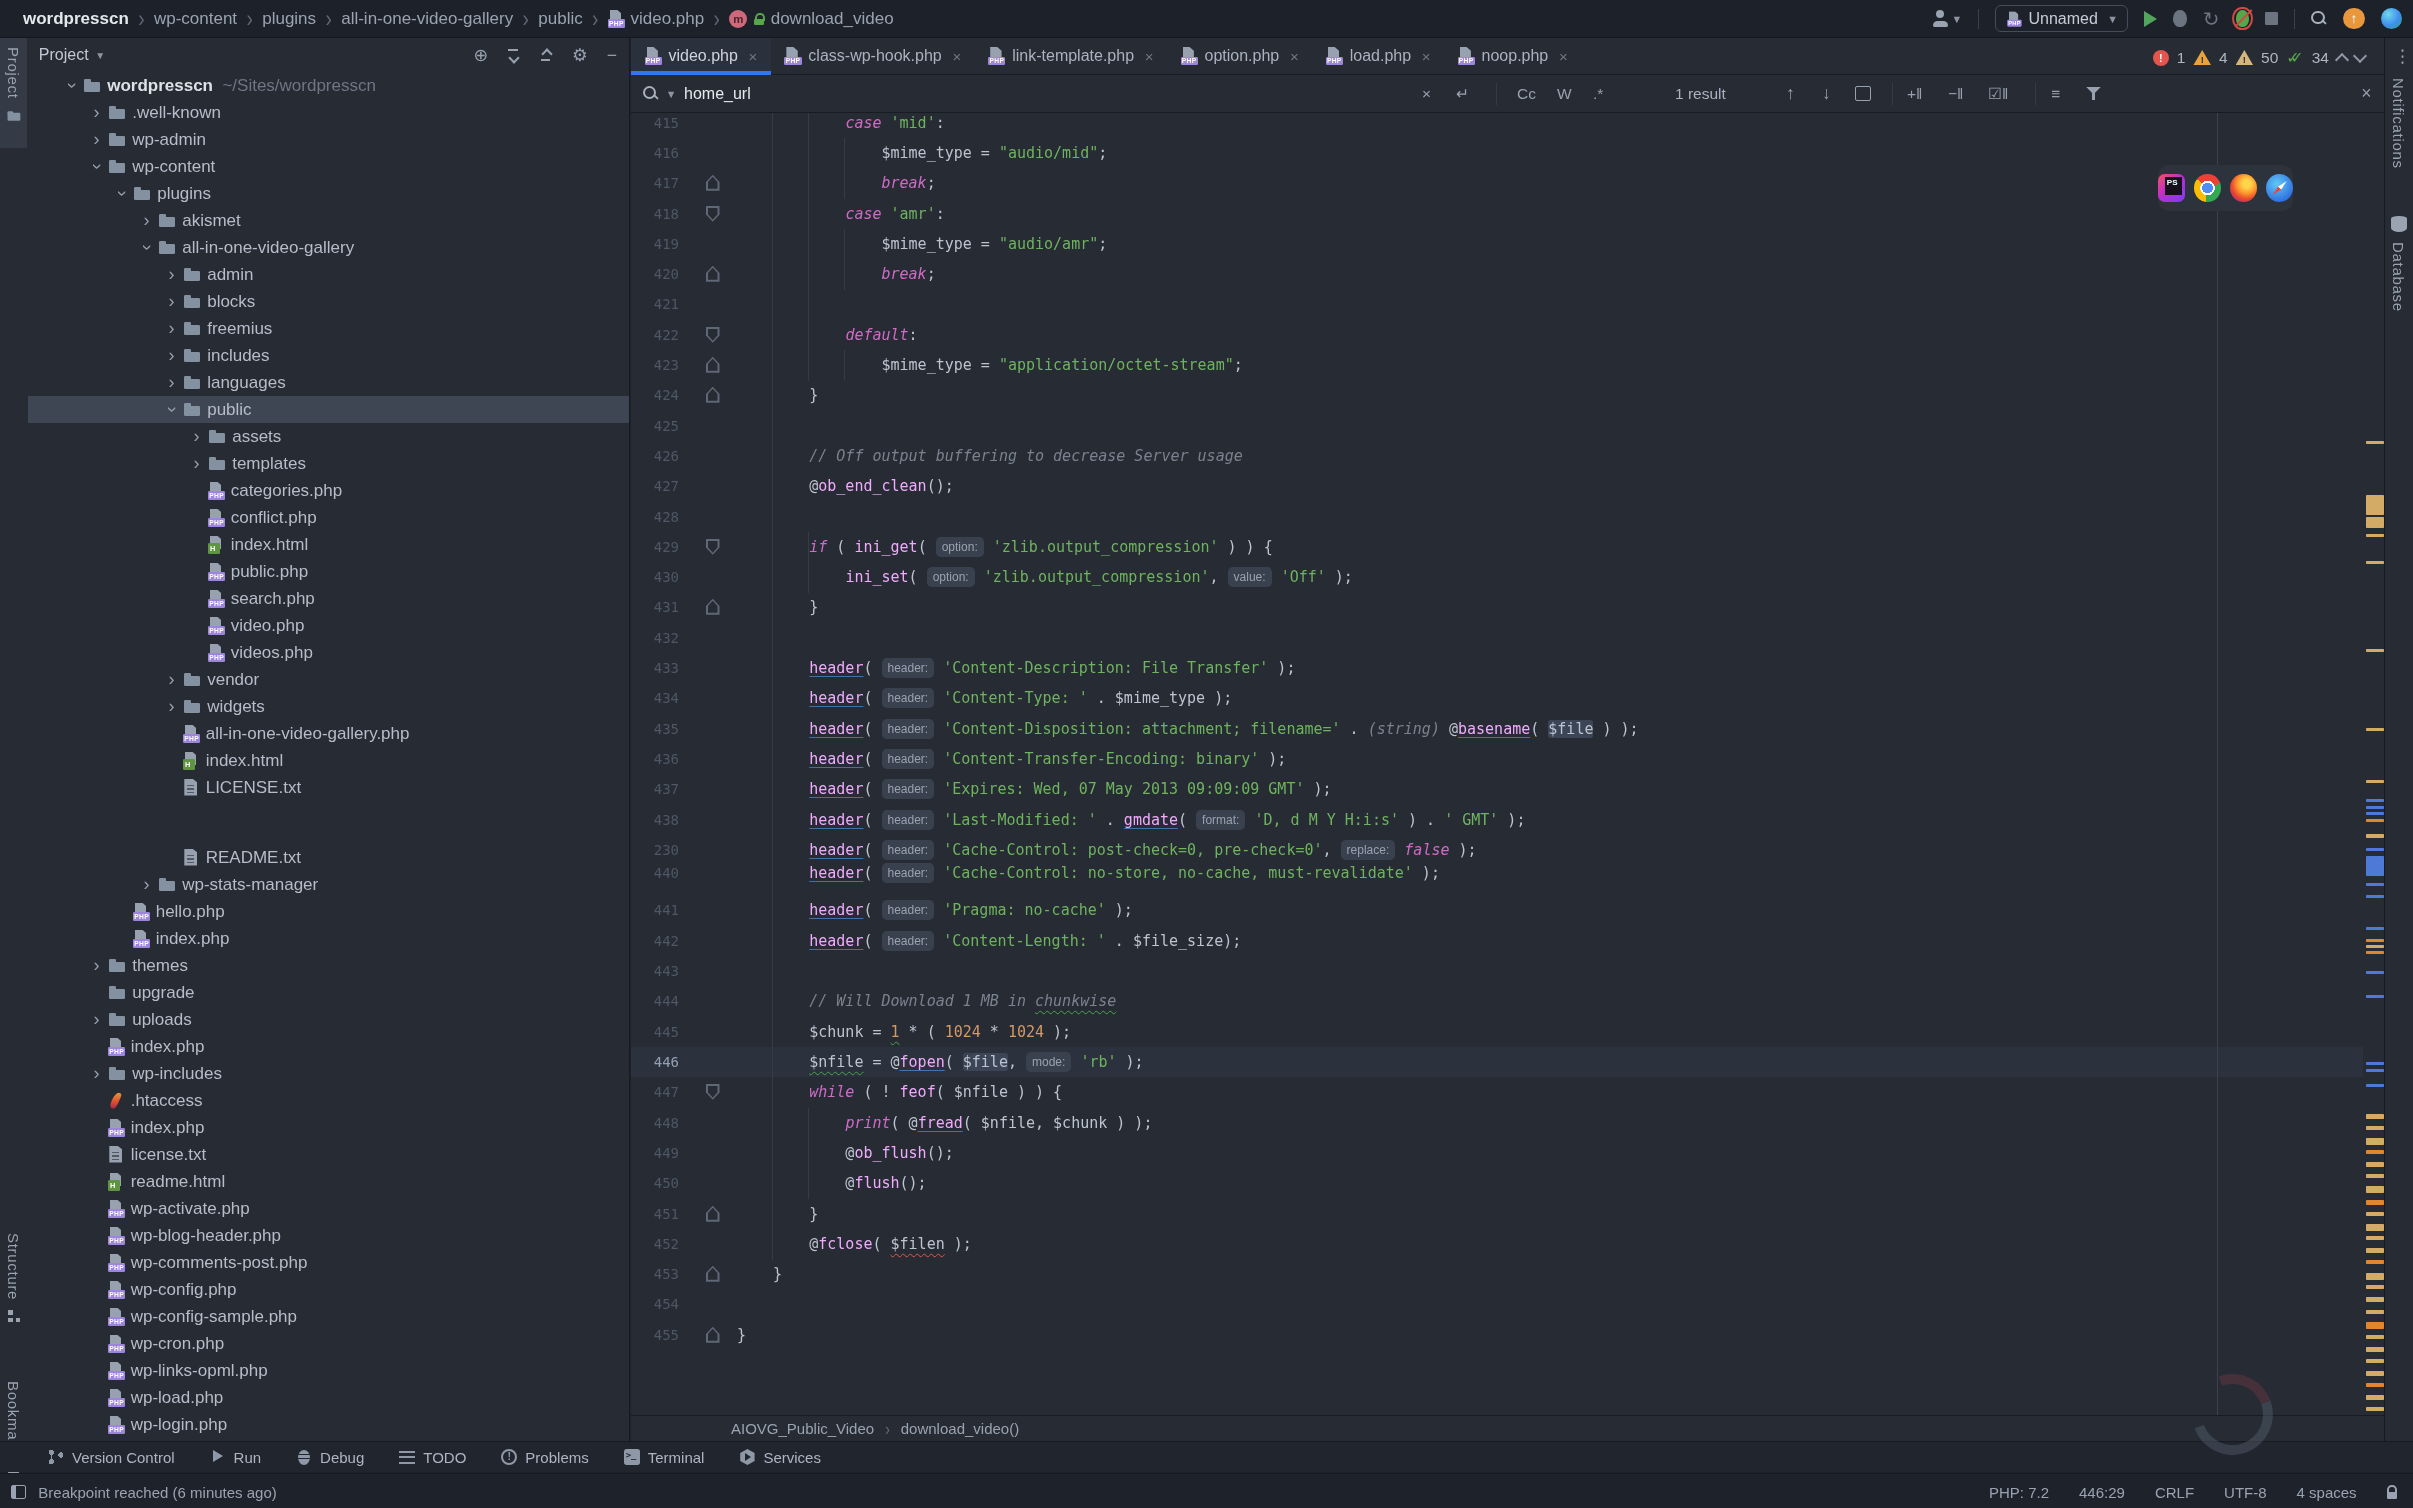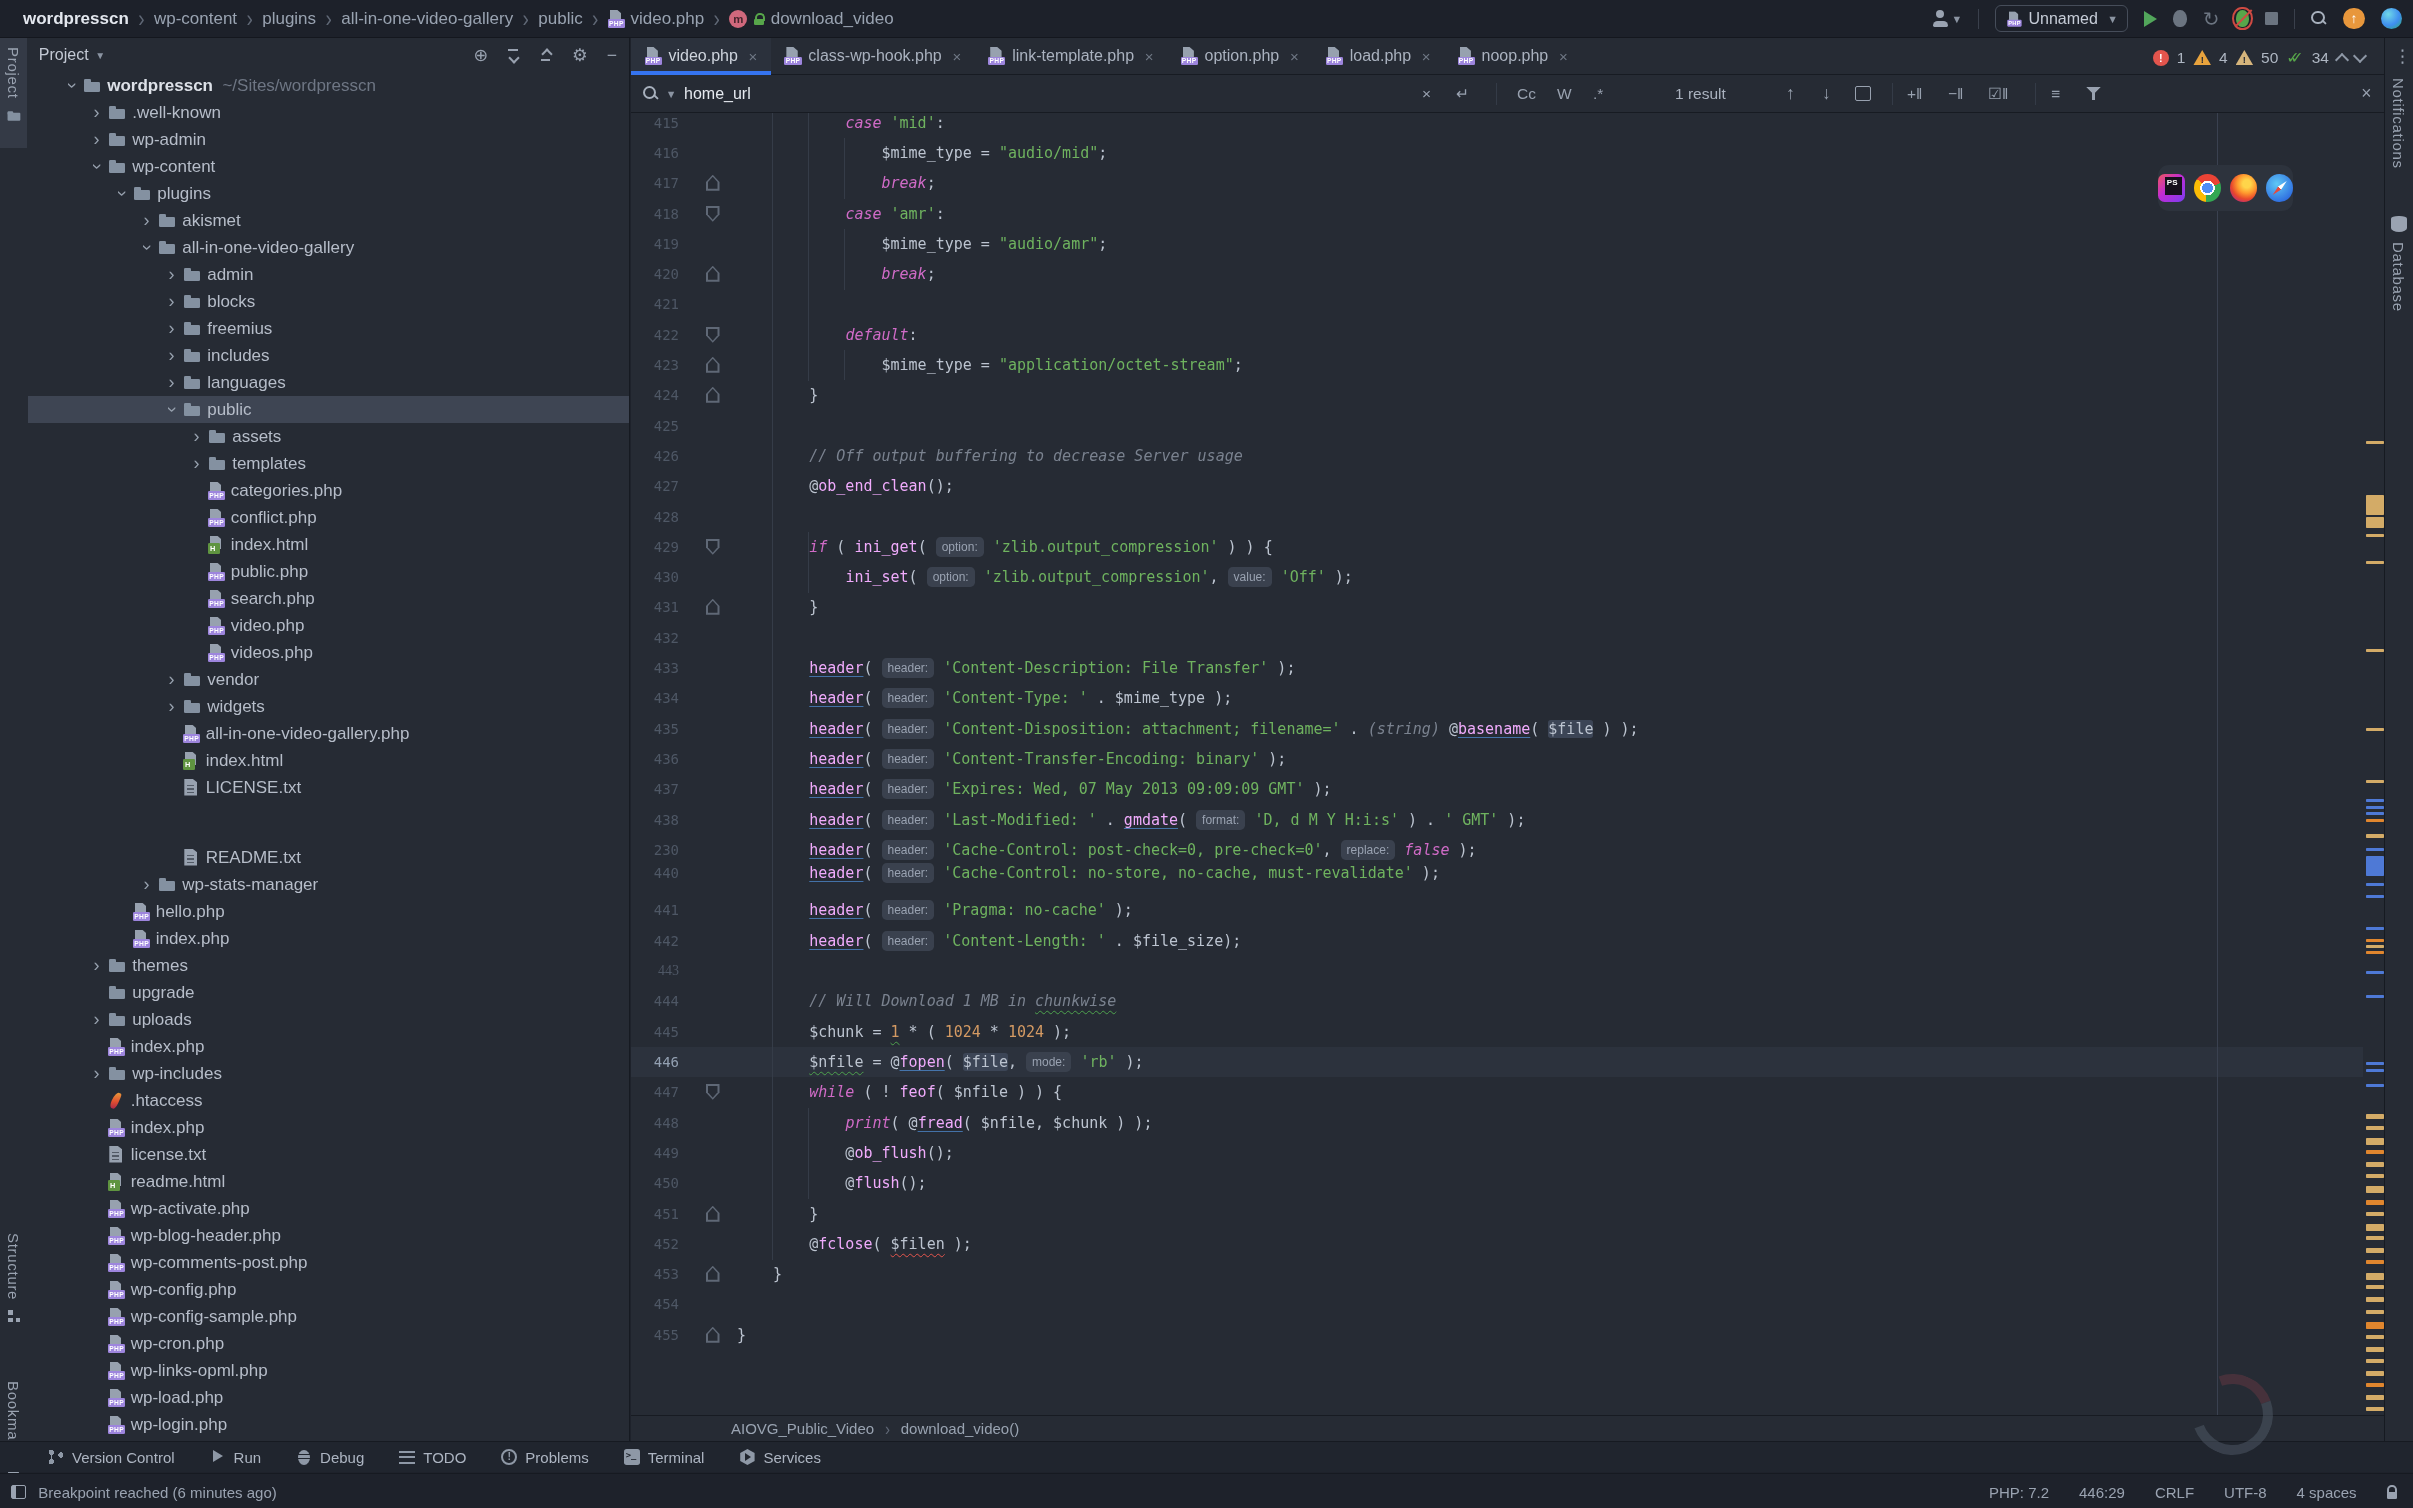--- a/index.html
+++ b/index.html
@@ -753,21 +753,21 @@
         <span class="cl-code"><span>        </span><span class="seg-f u">header</span><span>( </span><span class="hint">header:</span><span> </span><span class="seg-s">'Cache-Control: no-store, no-cache, must-revalidate'</span><span> );</span></span>
       </div>
       <div class="cl-row" style="top: 782px;">
         <span class="cl-num">441</span>
         <span class="cl-code"><span>        </span><span class="seg-f u">header</span><span>( </span><span class="hint">header:</span><span> </span><span class="seg-s">'Pragma: no-cache'</span><span> );</span></span>
       </div>
       <div class="cl-row" style="top: 813px;">
         <span class="cl-num">442</span>
         <span class="cl-code"><span>        </span><span class="seg-f u">header</span><span>( </span><span class="hint">header:</span><span> </span><span class="seg-s">'Content-Length: '</span><span> . </span><span>$file_size</span><span>);</span></span>
       </div>
-      <div class="cl-row" style="top: 843px; font-family: Liberation Serif, serif;">
+      <div class="cl-row" style="top: 843px;">
         <span class="cl-num">443</span>
         <span class="cl-code"></span>
       </div>
       <div class="cl-row" style="top: 873px;">
         <span class="cl-num">444</span>
         <span class="cl-code"><span>        </span><span class="seg-c">// Will Download 1 MB in </span><span class="seg-c sq-g">chunkwise</span></span>
       </div>
       <div class="cl-row" style="top: 904px;">
         <span class="cl-num">445</span>
         <span class="cl-code"><span>        </span><span>$chunk</span><span> = </span><span class="seg-n sq-g">1</span><span> * ( </span><span class="seg-n">1024</span><span> * </span><span class="seg-n">1024</span><span> );</span></span>

